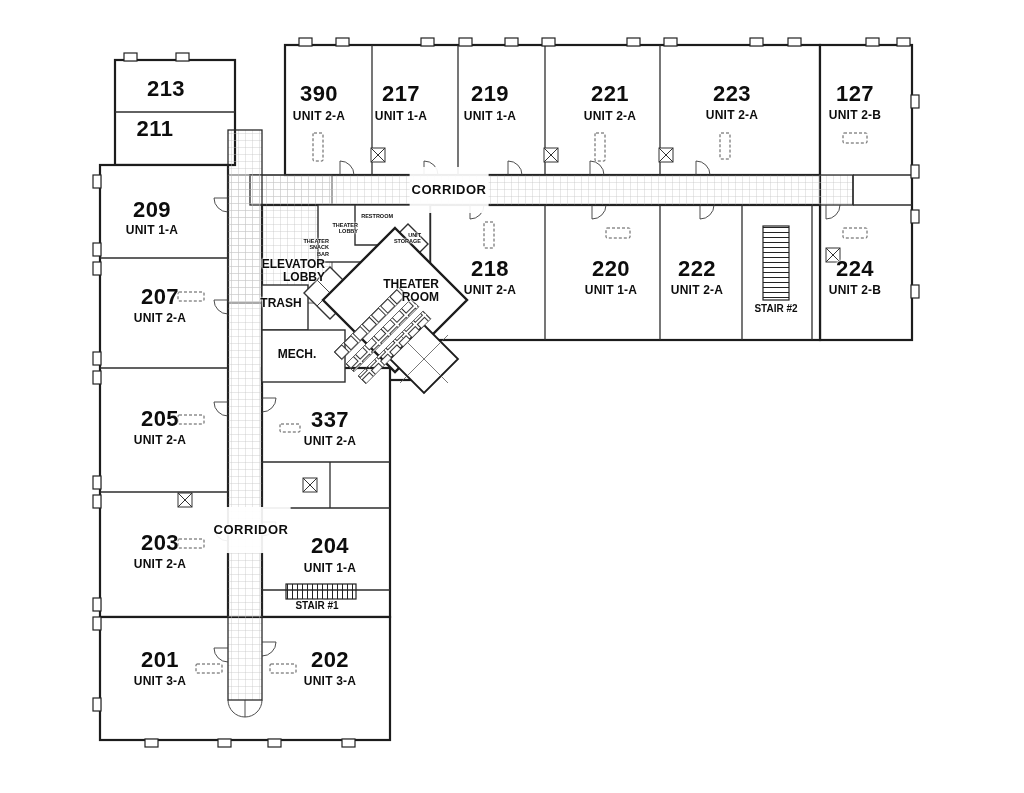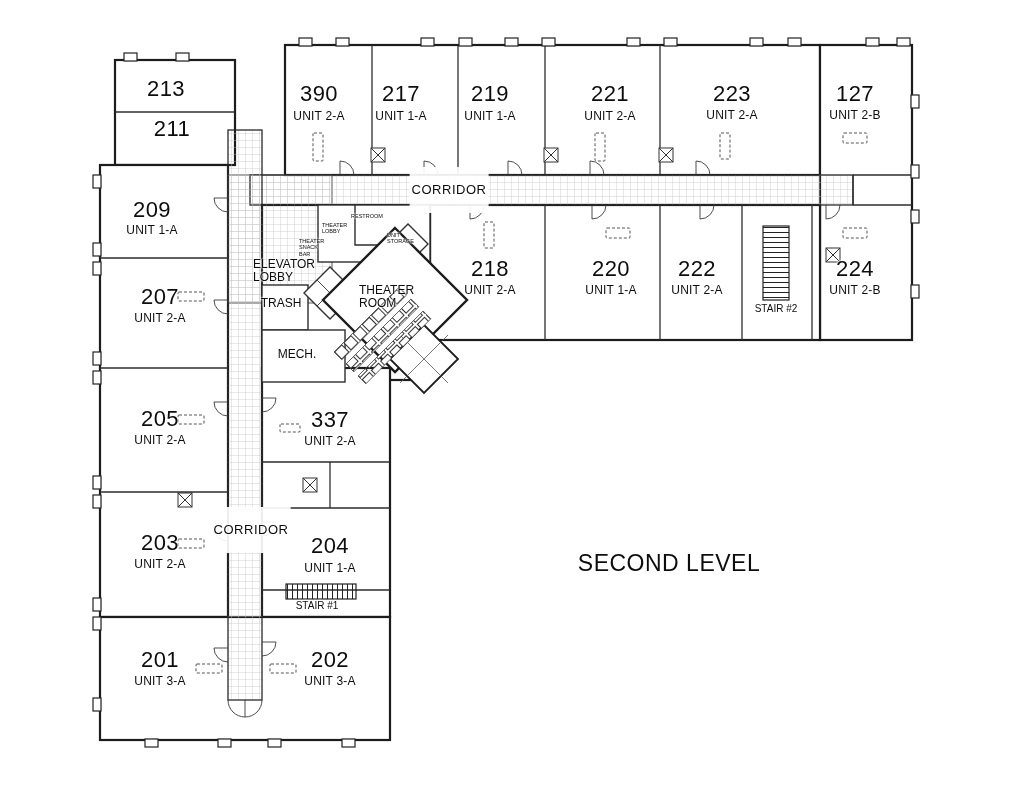--- a/index.html
+++ b/index.html
@@ -1,19 +1,19 @@
 <!DOCTYPE html>
 <html><head>
 <meta charset="utf-8">
 <style>
   html,body{margin:0;padding:0;background:#fff;}
   #plan{position:relative;width:1024px;height:793px;background:#fff;overflow:hidden;
         font-family:"Liberation Sans",sans-serif;color:#0d0d0d;}
   #plan svg{position:absolute;left:0;top:0;}
-  .lbl{position:absolute;transform:translate(-50%,-50%);font-weight:normal;text-align:left;
+  .lbl{position:absolute;transform:translate(-50%,-50%);font-weight:bold;text-align:right;
        white-space:nowrap;line-height:1.08;color:#0d0d0d;
        text-shadow:0 0 2px #fff,0 0 2px #fff,0 0 3px #fff;}
   .num{font-size:22px;letter-spacing:.5px;}
   .typ{font-size:12px;letter-spacing:.2px;}
   .room{font-size:12px;}
   .wrap{white-space:normal;}
   .small{font-size:5.5px;white-space:normal;line-height:1.15;}
   .stair{font-size:10px;}
   .corr{font-size:13px;letter-spacing:.5px;background:rgba(255,255,255,.92);padding:16px 2px;}
   .title{font-size:23px;letter-spacing:.5px;}
@@ -191,21 +191,21 @@
 <div class="lbl num" style="left:330px;top:546px">204</div>
 <div class="lbl typ" style="left:330px;top:568px">UNIT 1-A</div>
 <div class="lbl num" style="left:160px;top:419px">205</div>
 <div class="lbl typ" style="left:160px;top:440px">UNIT 2-A</div>
 <div class="lbl num" style="left:330px;top:420px">337</div>
 <div class="lbl typ" style="left:330px;top:441px">UNIT 2-A</div>
 <div class="lbl num" style="left:160px;top:297px">207</div>
 <div class="lbl typ" style="left:160px;top:318px">UNIT 2-A</div>
 <div class="lbl num" style="left:152px;top:210px">209</div>
 <div class="lbl typ" style="left:152px;top:230px">UNIT 1-A</div>
-<div class="lbl num" style="left:172px;top:129px">211</div>
+<div class="lbl num" style="left:155px;top:129px">211</div>
 <div class="lbl num" style="left:166px;top:89px">213</div>
 <div class="lbl num" style="left:319px;top:94px">390</div>
 <div class="lbl typ" style="left:319px;top:116px">UNIT 2-A</div>
 <div class="lbl num" style="left:401px;top:94px">217</div>
 <div class="lbl typ" style="left:401px;top:116px">UNIT 1-A</div>
 <div class="lbl num" style="left:490px;top:94px">219</div>
 <div class="lbl typ" style="left:490px;top:116px">UNIT 1-A</div>
 <div class="lbl num" style="left:610px;top:94px">221</div>
 <div class="lbl typ" style="left:610px;top:116px">UNIT 2-A</div>
 <div class="lbl num" style="left:732px;top:94px">223</div>
@@ -219,23 +219,22 @@
 <div class="lbl num" style="left:697px;top:269px">222</div>
 <div class="lbl typ" style="left:697px;top:290px">UNIT 2-A</div>
 <div class="lbl num" style="left:855px;top:269px">224</div>
 <div class="lbl typ" style="left:855px;top:290px">UNIT 2-B</div>
 
 <div class="lbl corr" style="left:449px;top:190px">CORRIDOR</div>
 <div class="lbl corr" style="left:251px;top:530px">CORRIDOR</div>
 <div class="lbl room wrap" style="left:289px;top:271px;width:72px">ELEVATOR LOBBY</div>
 <div class="lbl room" style="left:281px;top:303px">TRASH</div>
 <div class="lbl room" style="left:297px;top:354px">MECH.</div>
-<div class="lbl room wrap" style="left:399px;top:297px;width:80px">THEATER ROOM</div>
+<div class="lbl room wrap" style="left:399px;top:291px;width:80px">THEATER ROOM</div>
 <div class="lbl small" style="left:340px;top:228px;width:36px">THEATER LOBBY</div>
 <div class="lbl small" style="left:372px;top:216px;width:42px">RESTROOM</div>
 <div class="lbl small" style="left:404px;top:238px;width:34px">UNIT STORAGE</div>
 <div class="lbl small" style="left:314px;top:247px;width:30px">THEATER SNACK BAR</div>
 <div class="lbl stair" style="left:317px;top:606px">STAIR #1</div>
 <div class="lbl stair" style="left:776px;top:309px">STAIR #2</div>
 
-<div class="lbl title" style="left:669px;top:563px">SECOND LEVEL</div>
 
 </div>
 
 </body></html>

